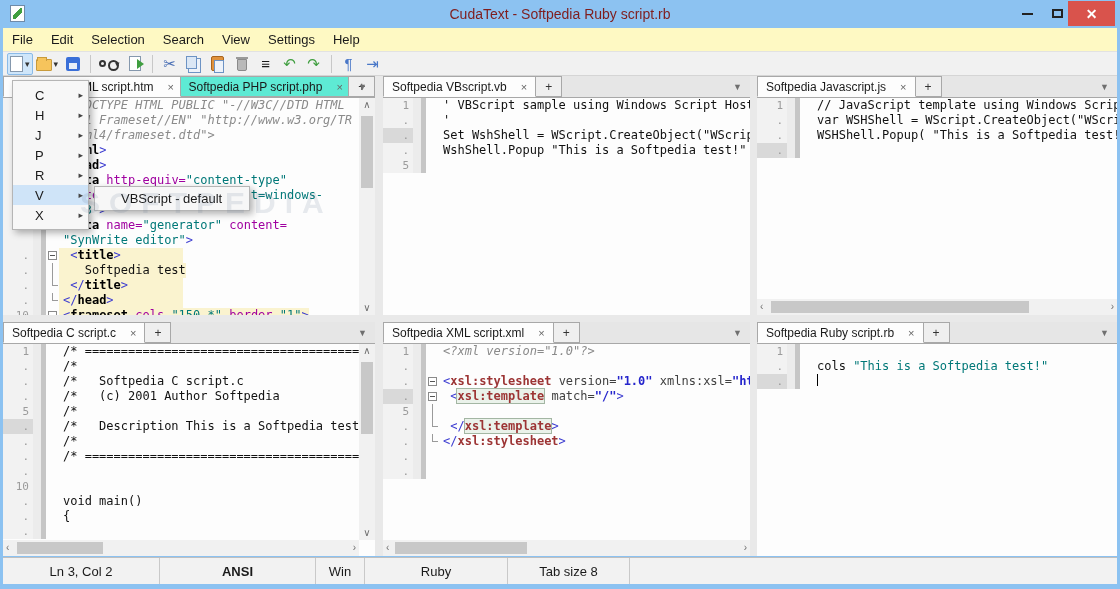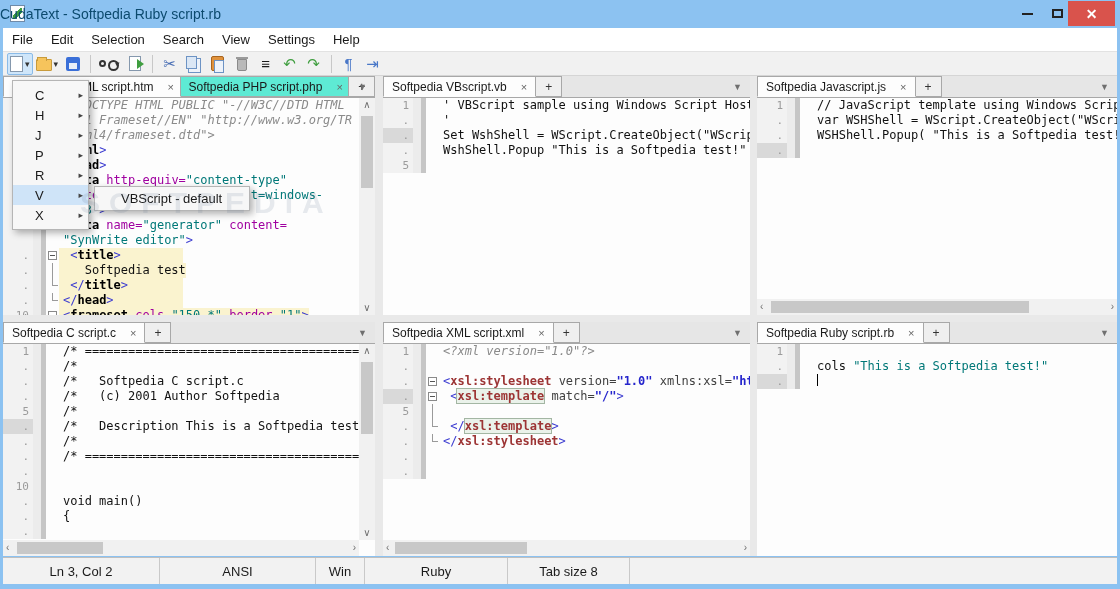--- a/index.html
+++ b/index.html
@@ -1,30 +1,30 @@
 <!DOCTYPE html>
 <html><head>
 <meta charset="utf-8">
 <style>
   *{box-sizing:border-box;margin:0;padding:0}
   html,body{background:#555}
   #win{position:relative;width:1120px;height:589px;background:#8cc2f1;font-family:"Liberation Sans",sans-serif;overflow:hidden}
   
   #titlebar{position:absolute;left:0;top:0;right:0;height:28px;background:#8cc2f1;display:flex;align-items:center}
-  #apptitle{position:absolute;left:0;right:0;font-size:14px;color:#0c4a6e}
+  #apptitle{position:absolute;left:0;right:0;text-align:center;font-size:14px;color:#7f1d1d}
   #appicon{position:absolute;left:10px;top:5px;width:15px;height:17px;background:#fdfdfd;border:1px solid #6f8aa8}
   #appicon::after{content:"";position:absolute;left:2px;top:2px;width:9px;height:11px;background:linear-gradient(135deg,transparent 40%,#3f9e3f 40%,#3f9e3f 70%,transparent 70%)}
   .winbtn{position:absolute;top:1px;height:25px;display:flex;align-items:center;justify-content:center;color:#1b1b1b;font-size:13px}
   #btn-min{left:1012px;width:30px}
   #btn-min span{display:block;width:11px;height:2px;background:#222}
   #btn-max{left:1044px;width:26px}
   #btn-max span{display:block;width:11px;height:9px;border:2px solid #222}
   #btn-close{left:1068px;width:47px;background:#d9534c;color:#fff;font-size:14px;font-weight:bold}
   
-  #menubar{position:absolute;left:3px;right:3px;top:28px;height:24px;background:#ffffff;display:flex;align-items:center;border-bottom:1px solid #e2e2e2}
+  #menubar{position:absolute;left:3px;right:3px;top:28px;height:24px;background:#fef9c3;display:flex;align-items:center;border-bottom:1px solid #e2e2e2}
   .mitem{padding:0 9px;font-size:13px;color:#1a1a1a;height:100%;display:flex;align-items:center}
   #toolbar{position:absolute;left:3px;right:3px;top:52px;height:24px;background:#f1f1f1;border-bottom:1px solid #d5d5d5;display:flex;align-items:center;padding-left:4px}
   .tbb{height:22px;min-width:24px;display:flex;align-items:center;justify-content:center;border:1px solid transparent;border-radius:2px;padding:0 2px}
   .tbb.pressed{background:#cfe6fa;border-color:#8abbe8}
   .tbsep{width:1px;height:18px;background:#c8c8c8;margin:0 5px}
   .dd{font-size:9px;color:#333;margin-left:2px}
   .gly{font-size:15px;line-height:1}
   .ic{position:relative;display:inline-block}
   .ic-new{width:13px;height:16px;background:#fff;border:1px solid #8598ad}
   .ic-open{width:16px;height:12px;background:#f6c45c;border:1px solid #c89b3c;border-radius:1px;margin-top:3px}
@@ -337,19 +337,19 @@
       <div class="lmi">P<span class="arr">▸</span></div>
       <div class="lmi">R<span class="arr">▸</span></div>
       <div class="lmi hl2">V<span class="arr">▸</span></div>
       <div class="lmi">X<span class="arr">▸</span></div>
     </div>
   <div id="lexsub">VBScript - default</div>
   <div id="wm">SOFTPEDIA</div>
 
   <div id="statusbar">
       <div class="scell" style="width: 157px;">Ln 3, Col 2</div>
-      <div class="scell" style="width: 156px;">ANSI</div>
+      <div class="scell" style="width: 156px; font-weight: bold;">ANSI</div>
       <div class="scell" style="width: 49px;">Win</div>
       <div class="scell" style="width: 143px;">Ruby</div>
       <div class="scell" style="width: 122px;">Tab size 8</div>
       <div class="scell" style="flex: 1 1 0%; border-right: none;"></div>
     </div>
 </div>
 
 </body></html>

